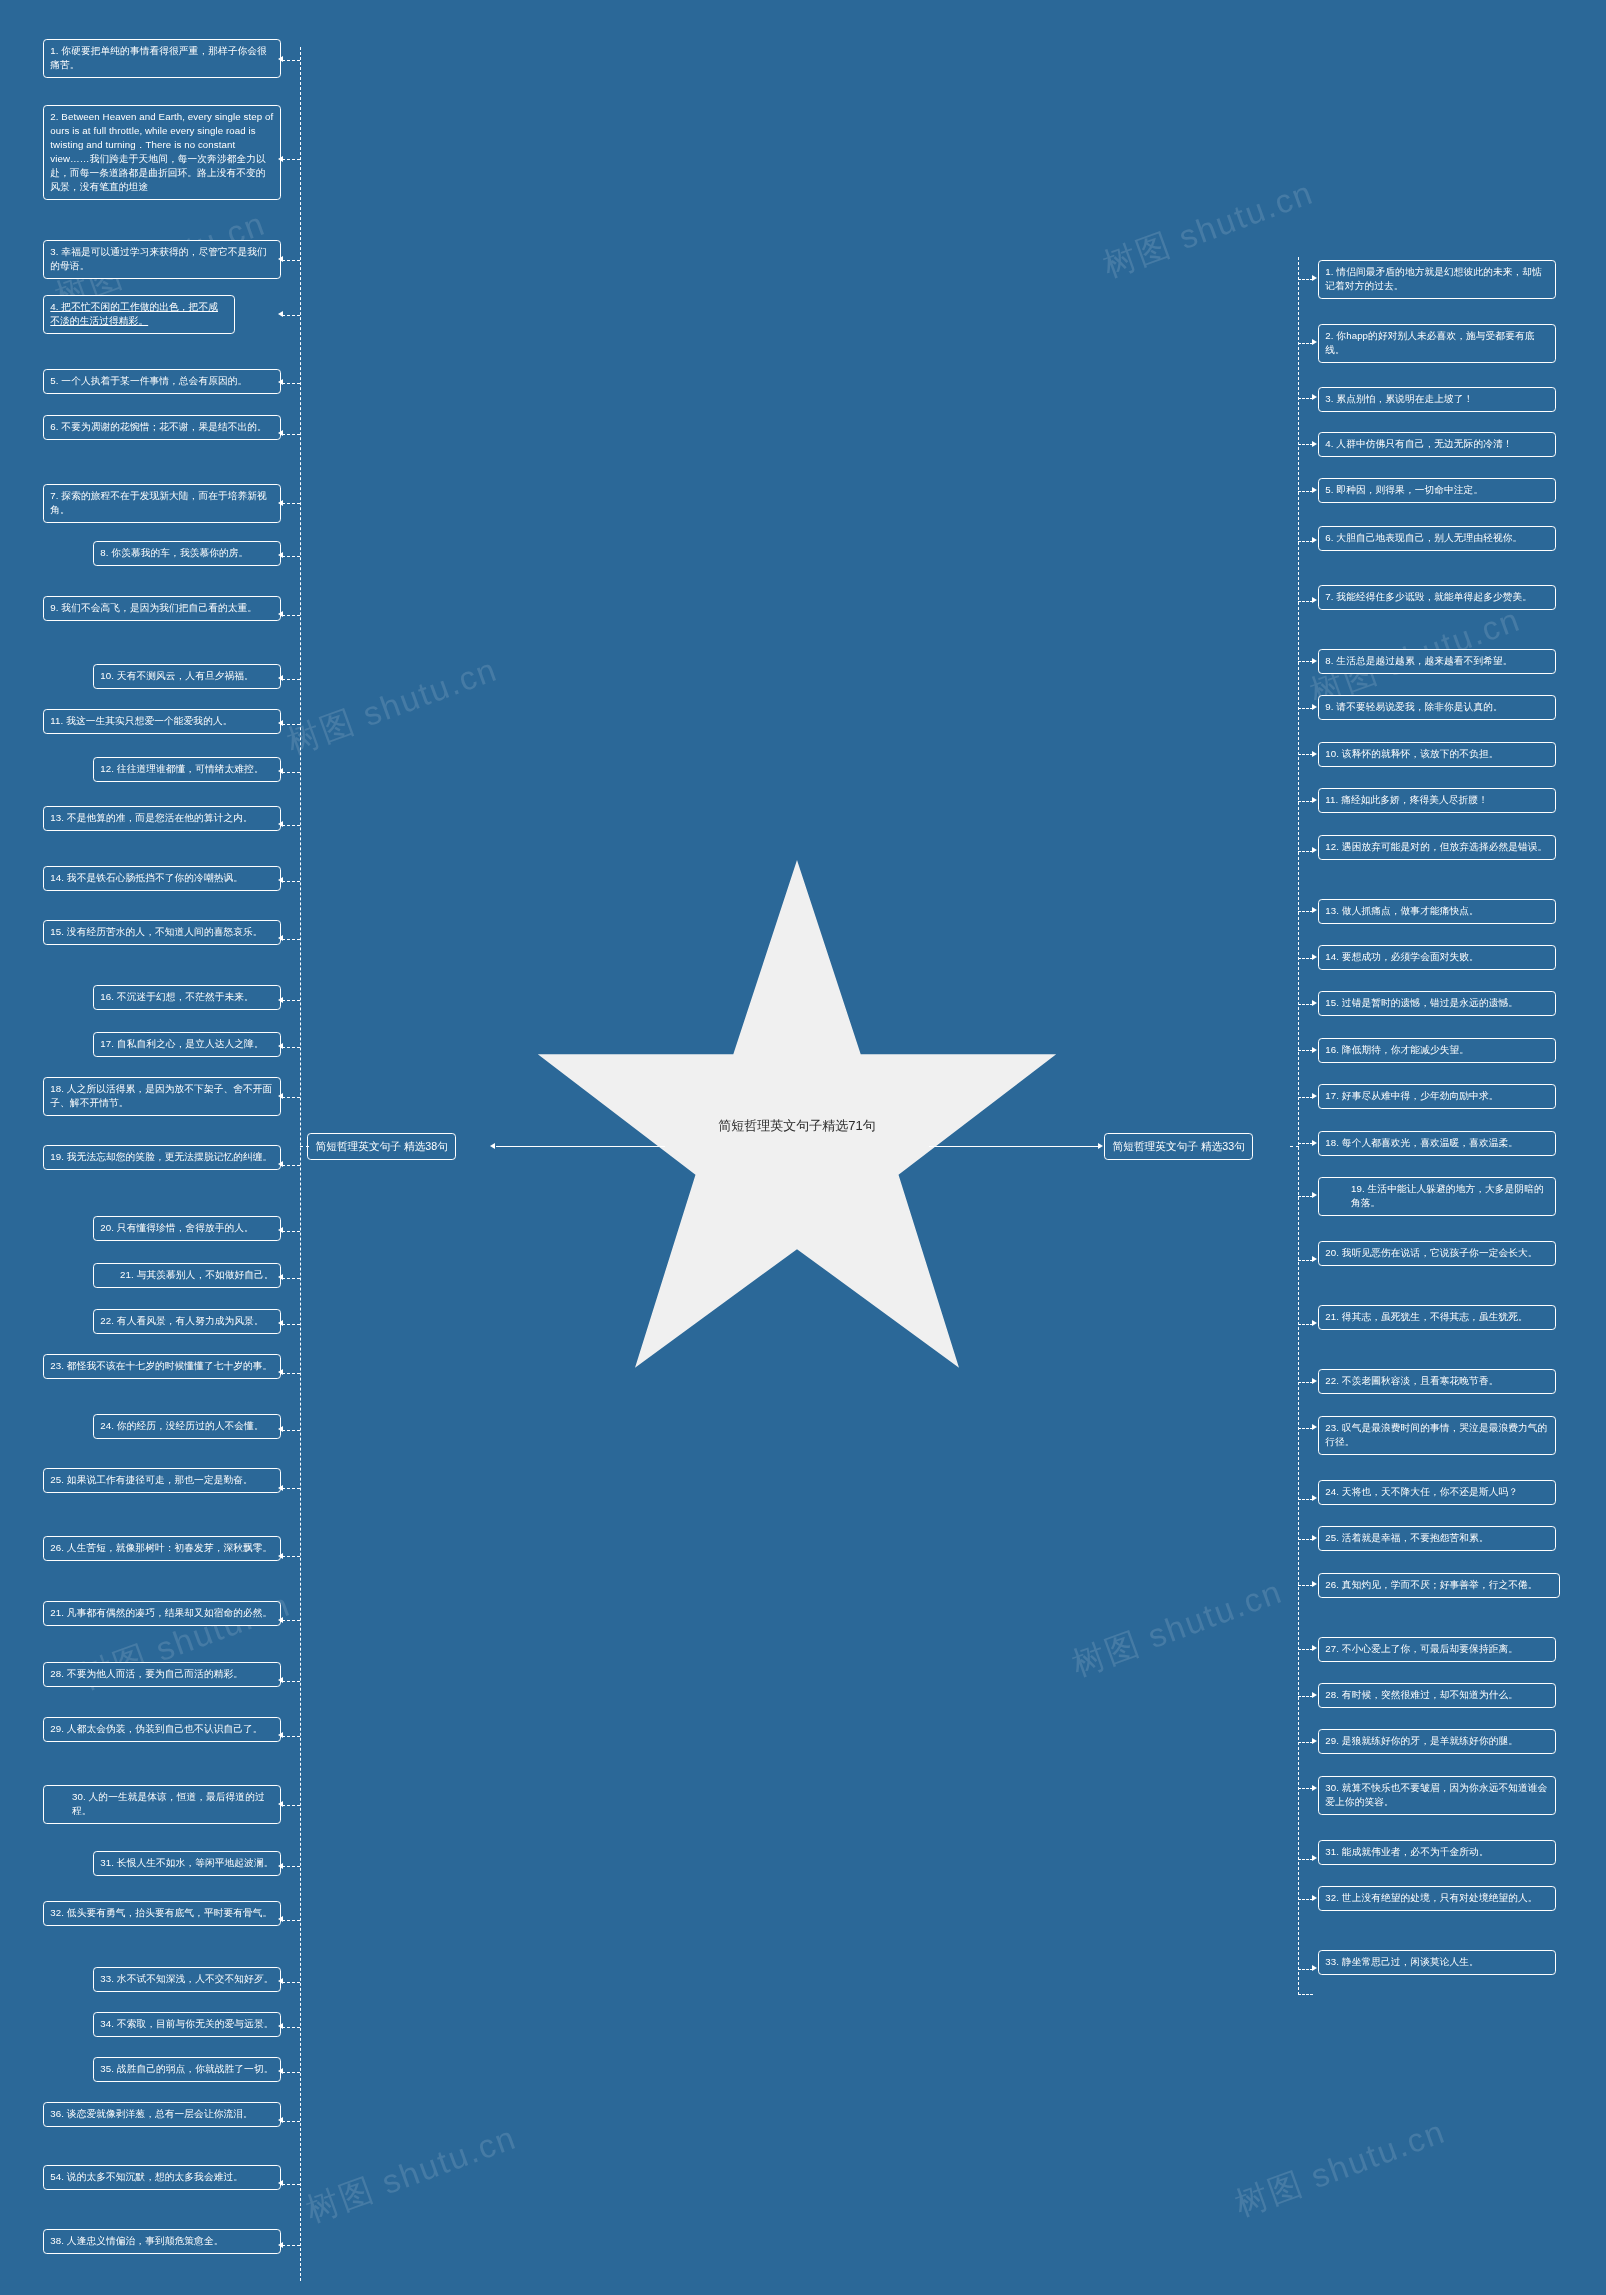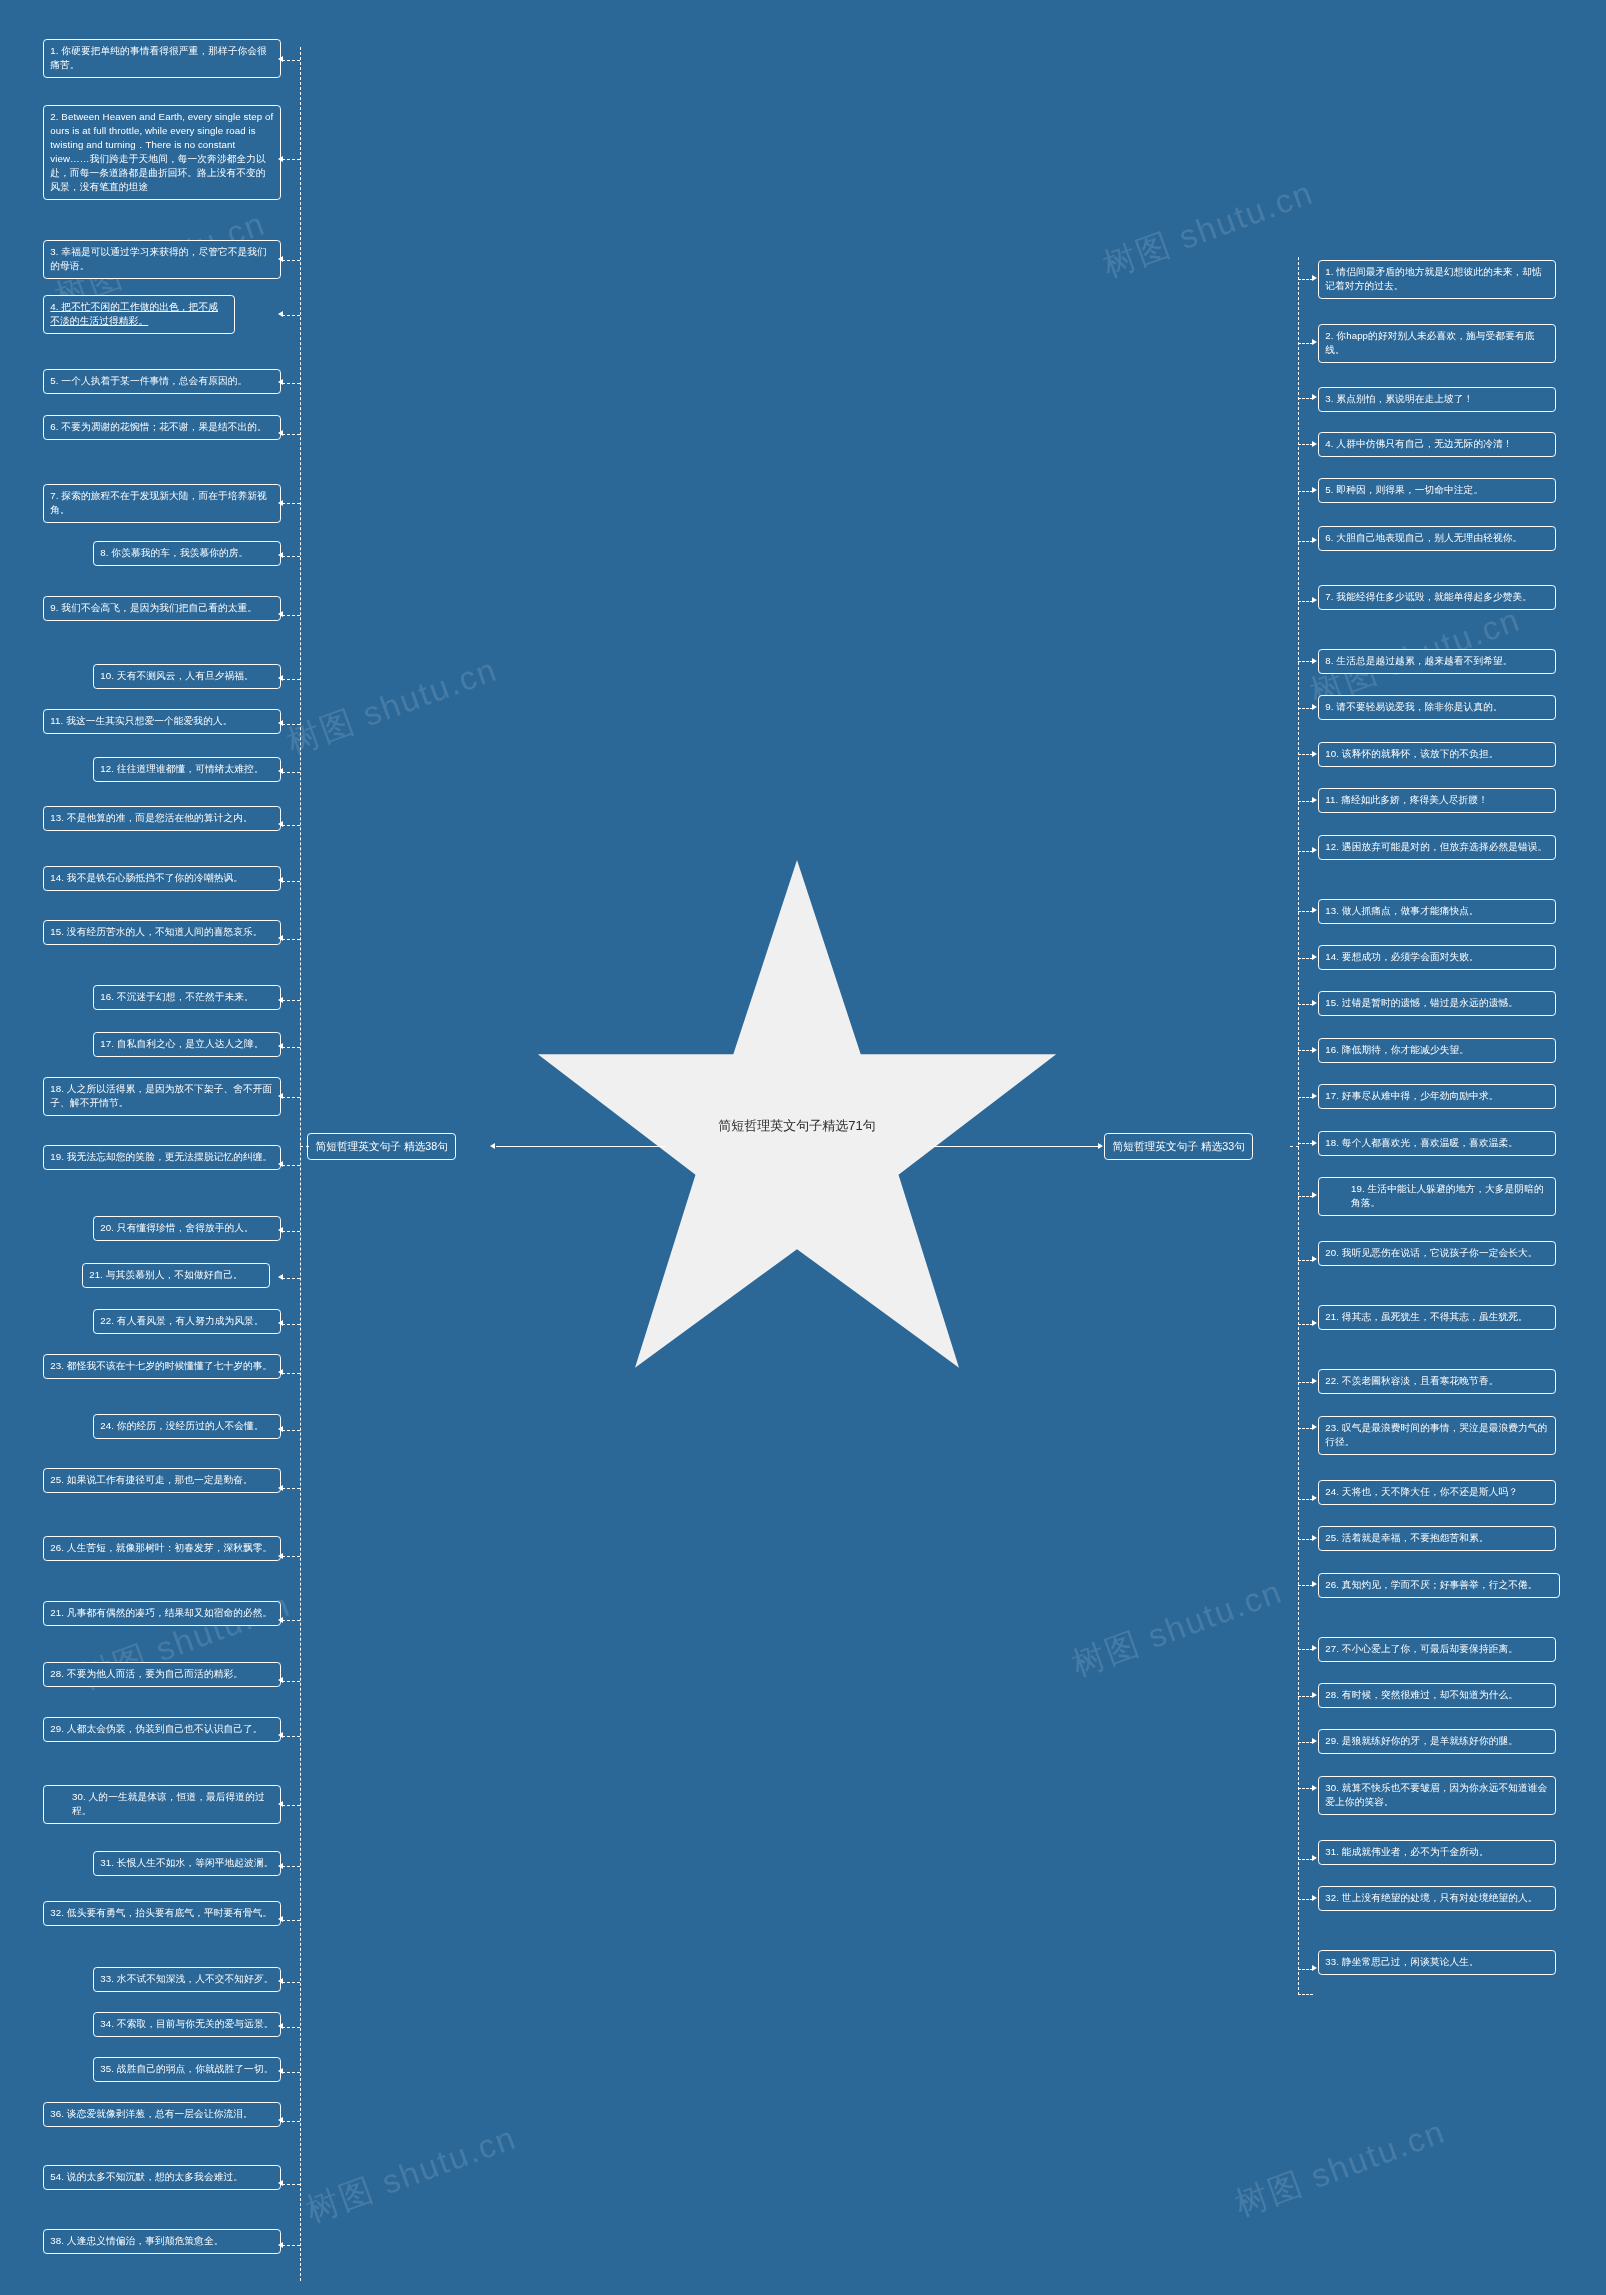--- a/index.html
+++ b/index.html
@@ -129,21 +129,21 @@
 <div class="node" style="left:43px;top:709px;width:238px;">11. 我这一生其实只想爱一个能爱我的人。</div>
 <div class="node" style="left:93px;top:757px;width:188px;">12. 往往道理谁都懂，可情绪太难控。</div>
 <div class="node" style="left:43px;top:806px;width:238px;">13. 不是他算的准，而是您活在他的算计之内。</div>
 <div class="node" style="left:43px;top:866px;width:238px;">14. 我不是铁石心肠抵挡不了你的冷嘲热讽。</div>
 <div class="node" style="left:43px;top:920px;width:238px;">15. 没有经历苦水的人，不知道人间的喜怒哀乐。</div>
 <div class="node" style="left:93px;top:985px;width:188px;">16. 不沉迷于幻想，不茫然于未来。</div>
 <div class="node" style="left:93px;top:1032px;width:188px;">17. 自私自利之心，是立人达人之障。</div>
 <div class="node" style="left:43px;top:1077px;width:238px;">18. 人之所以活得累，是因为放不下架子、舍不开面子、解不开情节。</div>
 <div class="node" style="left:43px;top:1145px;width:238px;">19. 我无法忘却您的笑脸，更无法摆脱记忆的纠缠。</div>
 <div class="node" style="left:93px;top:1216px;width:188px;">20. 只有懂得珍惜，舍得放手的人。</div>
-<div class="node" style="left:82px;top:1263px;width:188px;">21. 与其羡慕别人，不如做好自己。</div>
+<div class="node" style="left:93px;top:1263px;width:188px;text-align:right;">21. 与其羡慕别人，不如做好自己。</div>
 <div class="node" style="left:93px;top:1309px;width:188px;">22. 有人看风景，有人努力成为风景。</div>
 <div class="node" style="left:43px;top:1354px;width:238px;">23. 都怪我不该在十七岁的时候懂懂了七十岁的事。</div>
 <div class="node" style="left:93px;top:1414px;width:188px;">24. 你的经历，没经历过的人不会懂。</div>
 <div class="node" style="left:43px;top:1468px;width:238px;">25. 如果说工作有捷径可走，那也一定是勤奋。</div>
 <div class="node" style="left:43px;top:1536px;width:238px;">26. 人生苦短，就像那树叶：初春发芽，深秋飘零。</div>
 <div class="node" style="left:43px;top:1601px;width:238px;">21. 凡事都有偶然的凑巧，结果却又如宿命的必然。</div>
 <div class="node" style="left:43px;top:1662px;width:238px;">28. 不要为他人而活，要为自己而活的精彩。</div>
 <div class="node" style="left:43px;top:1717px;width:238px;">29. 人都太会伪装，伪装到自己也不认识自己了。</div>
 <div class="node" style="left:43px;top:1785px;width:238px;padding-left:28px;">30. 人的一生就是体谅，恒道，最后得道的过程。</div>
 <div class="node" style="left:93px;top:1851px;width:188px;">31. 长恨人生不如水，等闲平地起波澜。</div>

